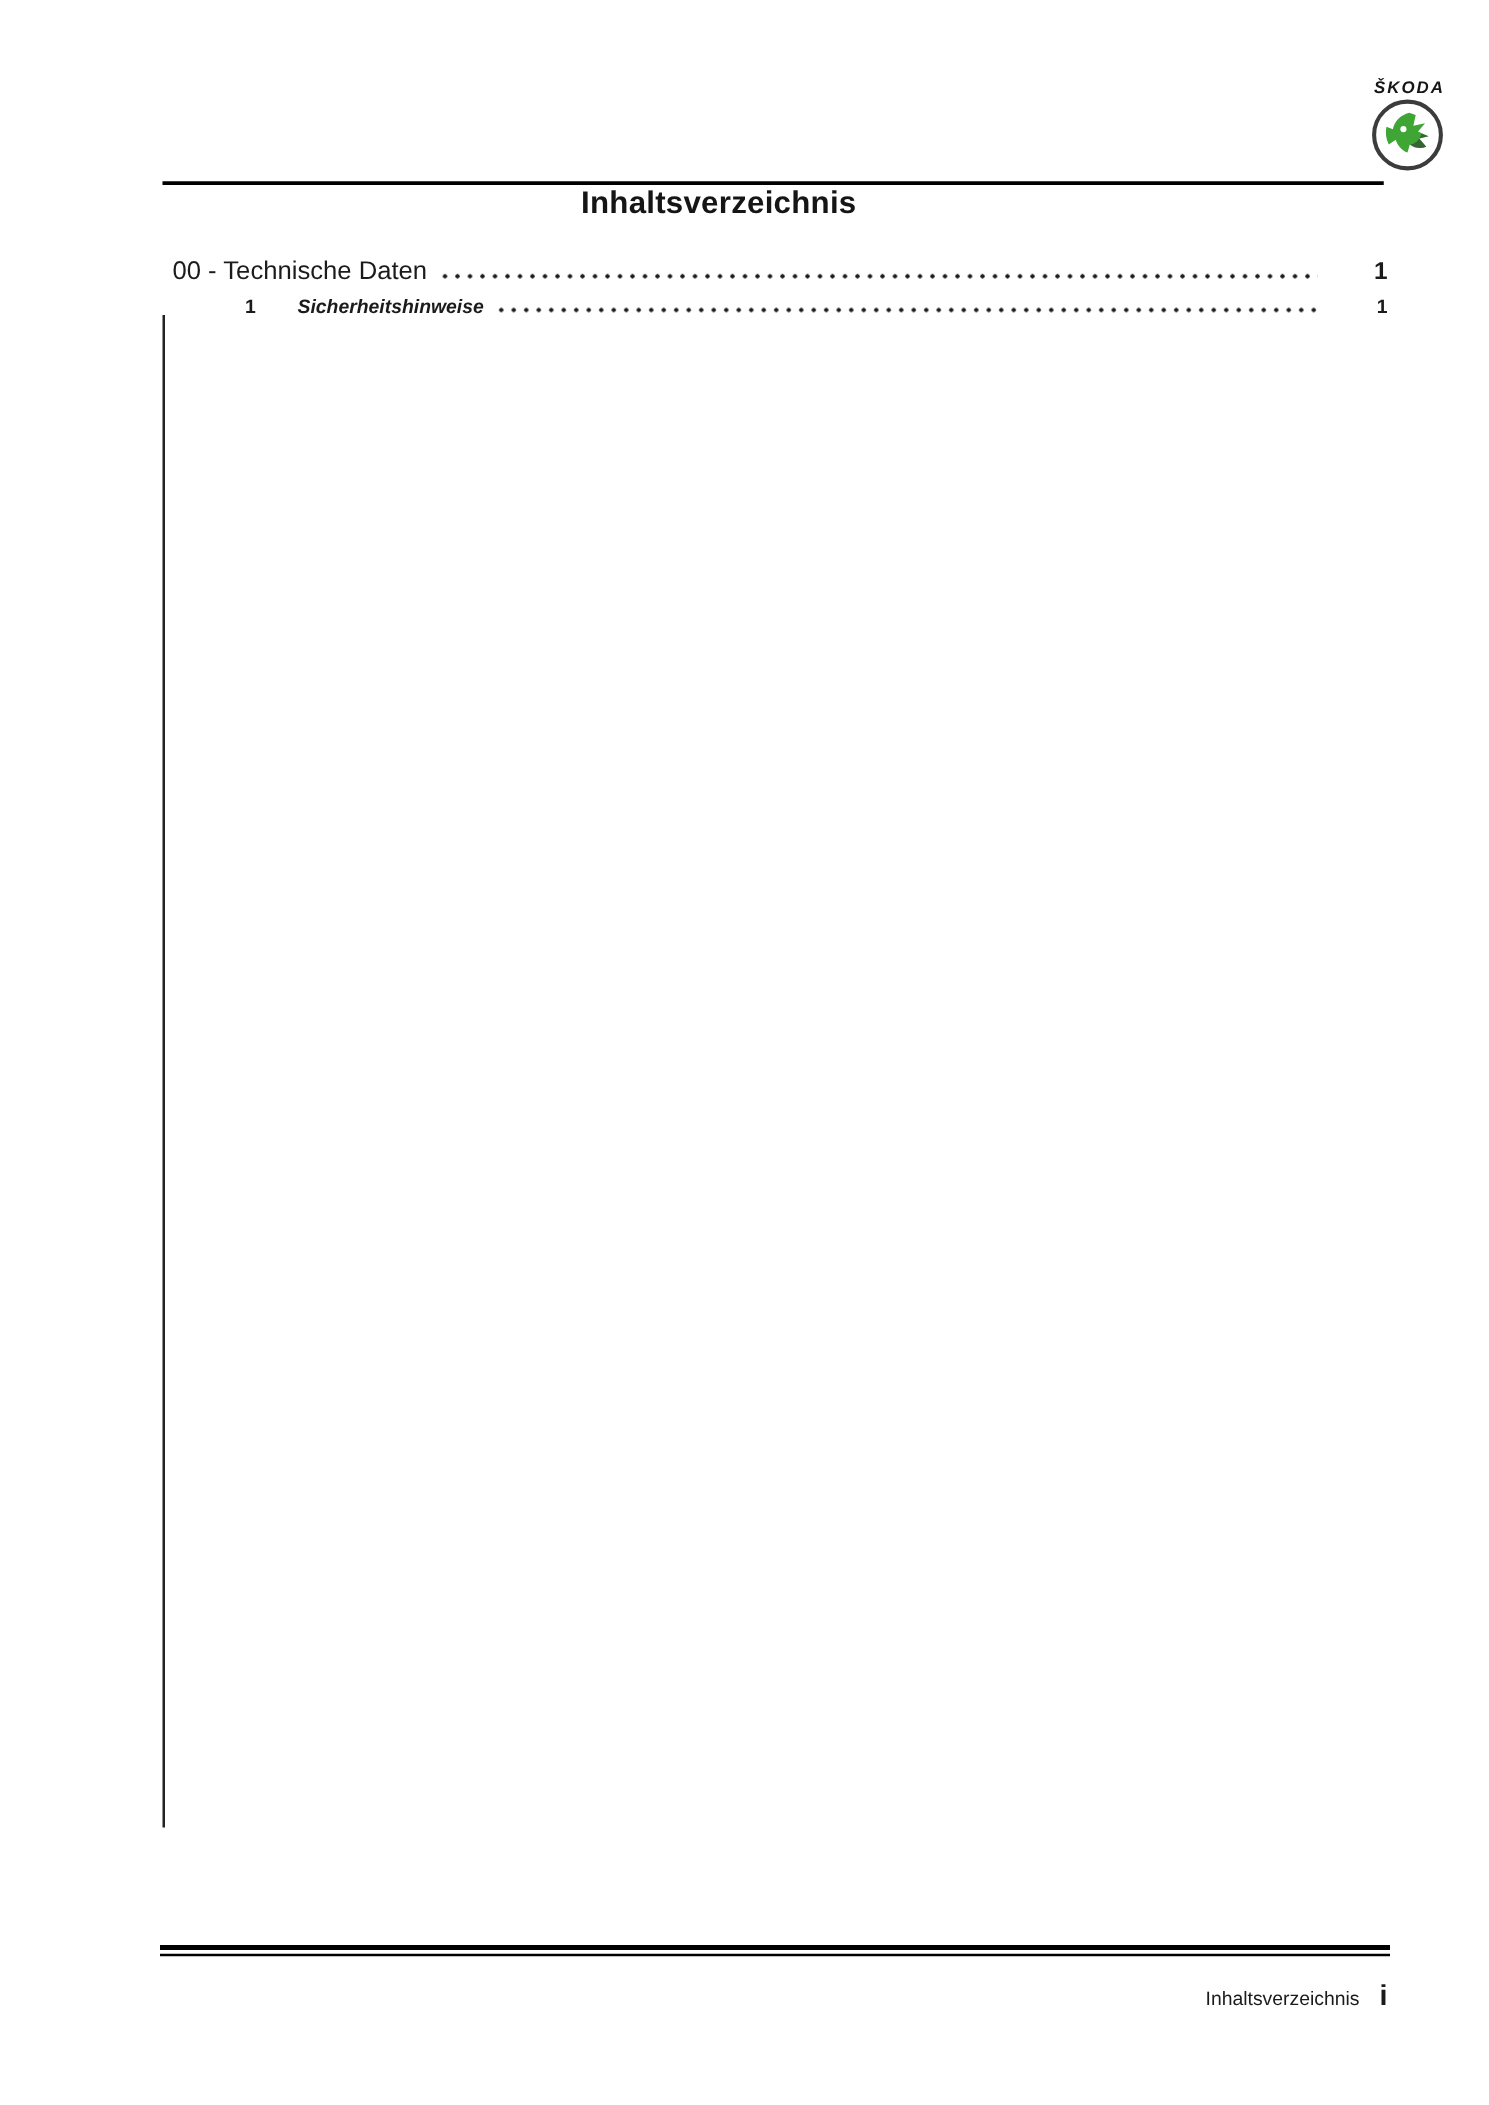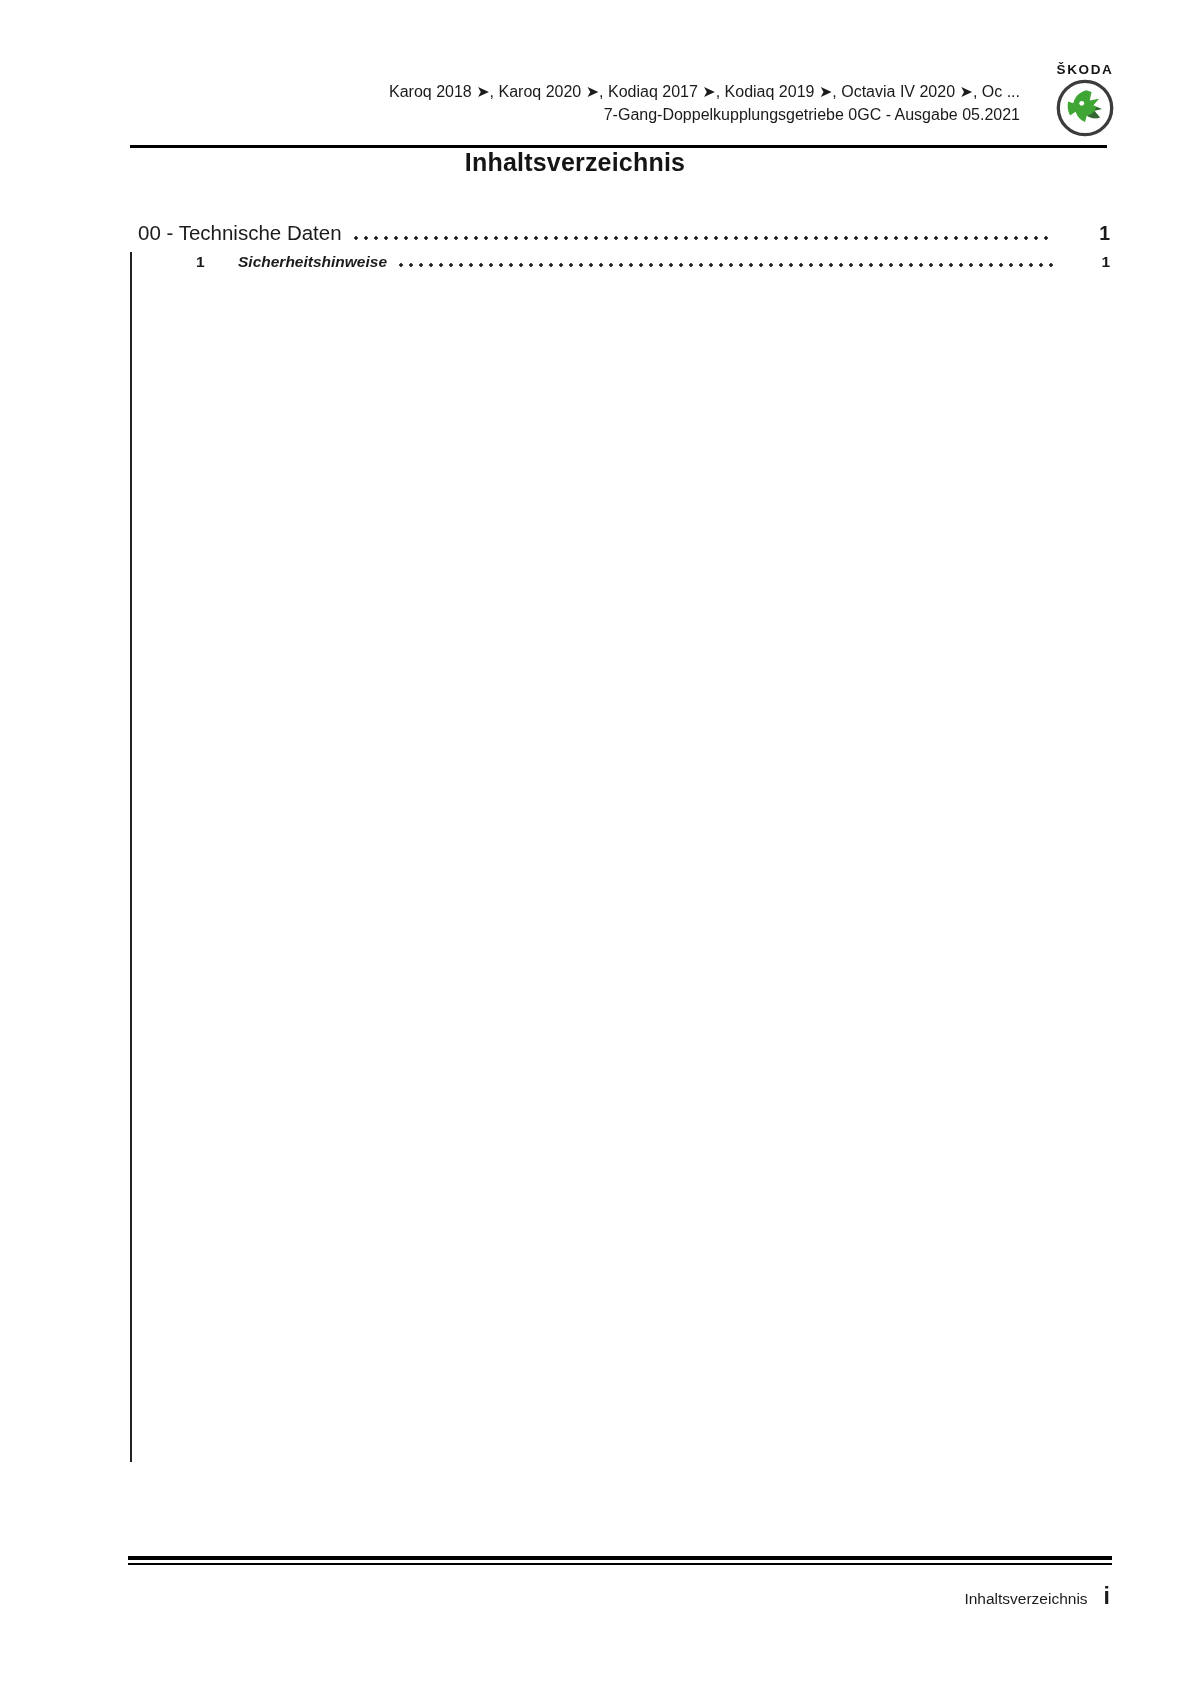--- a/index.html
+++ b/index.html
@@ -11,21 +11,21 @@
     color:#1b1b1b;
     overflow:hidden;
   }
 
   
   .header-text {
     position:absolute; top:80px; right:171px;
     text-align:right; font-size:16px; line-height:23px; white-space:nowrap;
   }
   .logo {
-    position:absolute; top:62px; left:1045px; width:80px; text-align:center;
+    position:absolute; top:62px; left:1076px; width:80px; text-align:right;font-style:italic;
   }
   .logo .wordmark {
     font-size:13.5px; font-weight:700; letter-spacing:1.6px; color:#161616;
     display:block; margin-bottom:1px;
   }
   .header-rule {
     position:absolute; top:145px; left:130px; width:977px; height:3px; background:#000;
   }
 
   
@@ -33,21 +33,21 @@
     position:absolute; top:148px; left:130px; width:890px; margin:0;
     text-align:center; font-size:25px; font-weight:700; letter-spacing:0.2px;
     color:#151515;
   }
 
   
   #toc { position:absolute; top:202px; left:130px; width:980px; }
   .row { display:flex; align-items:baseline; }
   .chapter-row {
     font-size:20.5px; line-height:1.1;
-    margin-top:20px; margin-bottom:9px; padding-left:8px;
+    margin-top:4px; margin-bottom:9px; padding-left:8px;
   }
   .chapter-row .ch-title { white-space:nowrap; }
   .chapter-row .ch-page { flex:none; width:52px; text-align:right; font-size:19.5px; font-weight:700; }
   .entry { font-size:15.5px; line-height:1.05; margin-bottom:6px; padding-left:66px; }
   .entry.bold { font-weight:700; margin-top:3.5px; }
   .entry .num { flex:none; width:42px; }
   .entry .etitle { white-space:nowrap;font-style:italic; }
   .entry .page { flex:none; width:52px; text-align:right; }
   .leader {
     flex:1 1 auto; min-width:18px; height:4px; align-self:baseline;
@@ -70,24 +70,20 @@
     display:flex; align-items:baseline; gap:16px;
   }
   .footer .f-label { font-size:15.5px; }
   .footer .f-page { font-size:23px; font-weight:700; }
 </style>
 </head>
 <body>
 
 <div class="page">
 
-  <div class="header-text">
-    <div>Karoq 2018 ➤, Karoq 2020 ➤, Kodiaq 2017 ➤, Kodiaq 2019 ➤, Octavia IV 2020 ➤, Oc ...</div>
-    <div>7-Gang-Doppelkupplungsgetriebe 0GC - Ausgabe 05.2021</div>
-  </div>
 
   <div class="logo">
     <span class="wordmark">ŠKODA</span>
     <span>
       <svg width="60" height="60" viewBox="0 0 64 64" aria-hidden="true">
         <circle cx="32" cy="32" r="28.5" fill="#ffffff" stroke="#3c3c3c" stroke-width="3.5"></circle>
         <path fill="#3fa535" d="M33.5 13 C26 15 21 20 19.5 27 L14 25 C13 30 13.5 35 16 40 L22 36 C23.5 41 27 45 32 47 L34 40 C38 43 43 44 48 42 L42 35 L50 33 L41 29 L47 22 L37 24 L39 15 Z"></path>
         <circle cx="28.5" cy="27" r="2.6" fill="#ffffff"></circle>
         <path fill="#2f2f2f" d="M34 40 C38 43 43 44 48 42 L42 35 L50 33 L44 31 C42 37 38 40 34 40 Z" opacity="0.55"></path>
       </svg>

